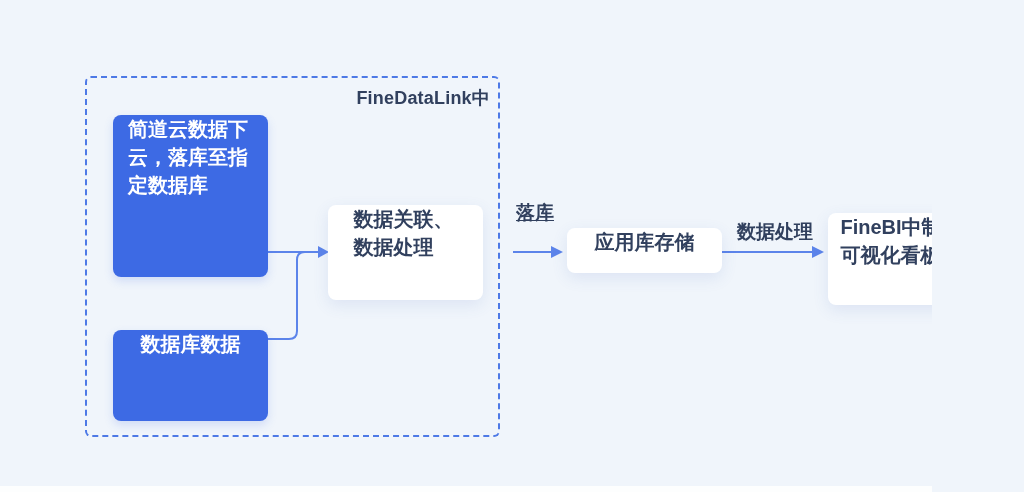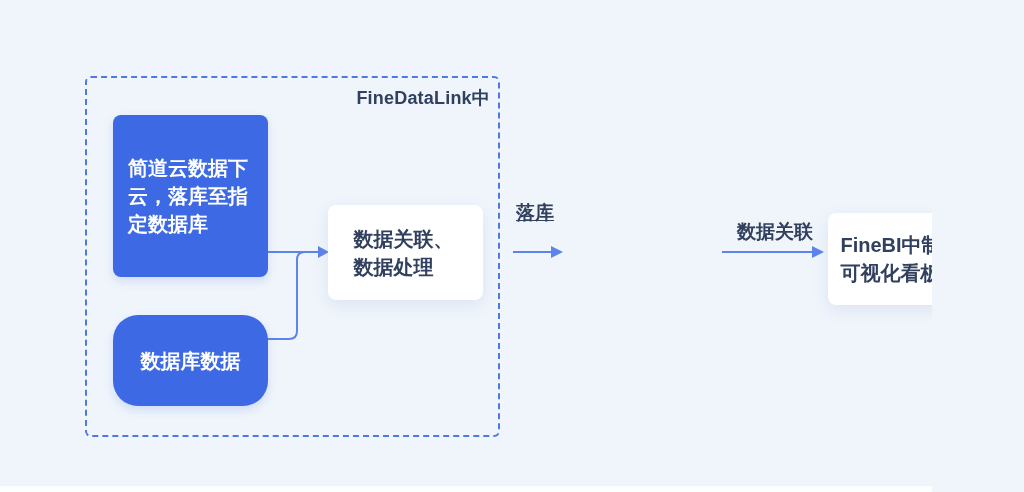--- a/index.html
+++ b/index.html
@@ -50,21 +50,20 @@
     font-size: 18px;
     font-weight: 700;
     color: var(--node-text-dark);
     letter-spacing: 0.2px;
     white-space: nowrap;
   }
 
   .node {
     position: absolute;
     display: flex;
-    align-items: center;
     justify-content: center;
     border-radius: 8px;
     font-size: 20px;
     font-weight: 600;
     line-height: 28px;
   }
   .node.blue {
     background: var(--node-blue);
     color: var(--node-text-light);
     box-shadow: 0 4px 10px rgba(61, 106, 228, 0.18);
@@ -72,21 +71,21 @@
   .node.white {
     background: var(--node-white);
     color: var(--node-text-dark);
     box-shadow: 0 5px 16px rgba(76, 110, 190, 0.12);
   }
   .node .inner { display: inline-block; }
 
   .node-source1 { left: 113px; top: 115px; width: 155px; height: 162px; justify-content: flex-start; padding-left: 15px; }
   .node-source1 .inner { width: 124px; text-align: left; }
 
-  .node-source2 { left: 113px; top: 315px; width: 155px; height: 91px; border-radius: 25px; }
+  .node-source2 { left: 113px; top: 330px; width: 155px; height: 91px; }
 
   .node-processing { left: 328px; top: 205px; width: 155px; height: 95px; }
   .node-processing .inner { width: 104px; text-align: left; font-family: Liberation Serif, serif; }
 
   .node-storage { left: 567px; top: 228px; width: 155px; height: 45px; }
 
   .node-finebi { left: 828px; top: 213px; width: 147px; height: 92px; }
   .node-finebi .inner { width: 122px; text-align: left; }
 
   .edge-label {
@@ -131,24 +130,27 @@
   </div>
 
   <div class="node blue node-source2">
     <span class="inner">数据库数据</span>
   </div>
 
   <div class="node white node-processing">
     <span class="inner">数据关联、数据处理</span>
   </div>
 
+  <div class="node white node-storage">
+    <span class="inner">应用库存储</span>
+  </div>
 
   <div class="node white node-finebi">
     <span class="inner">FineBI中制作可视化看板</span>
   </div>
 
   <div class="edge-label edge-label-luoku">落库</div>
 
-  <div class="edge-label edge-label-qushu">数据关联</div>
+  <div class="edge-label edge-label-qushu">数据处理</div>
 
   <div class="bottom-strip"></div>
 
 </div>
 
 </body></html>

